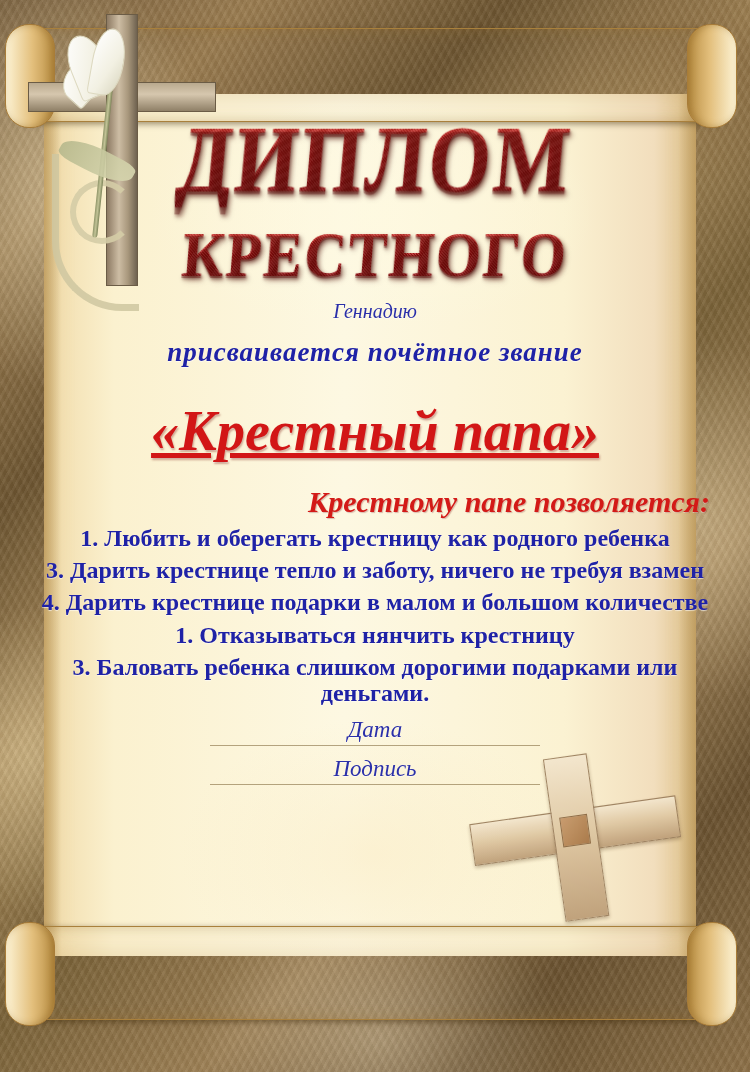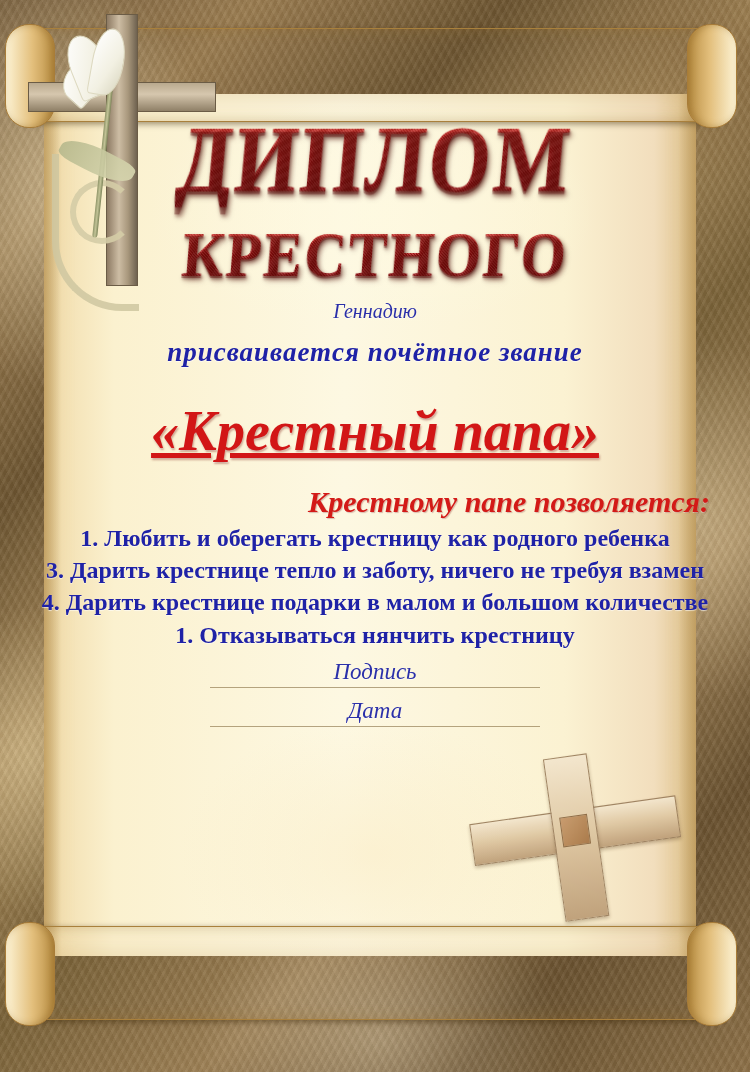--- a/index.html
+++ b/index.html
@@ -385,27 +385,28 @@
 
     <div class="section-head">Крестному папе позволяется:</div>
     <ul class="rule-list">
       <li>1. Любить и оберегать крестницу как родного ребенка</li>
       <li>3. Дарить крестнице тепло и заботу, ничего не требуя взамен</li>
       <li>4. Дарить крестнице подарки в малом и большом количестве</li>
     </ul>
 
     <ul class="rule-list">
       <li>1. Отказываться нянчить крестницу</li>
+      <li>3. Баловать ребенка слишком дорогими подарками или деньгами.</li>
     </ul>
 
     <div class="sign-block">
+      <div class="sign-row">
+        <span>Дата</span>
+        <span class="line"></span>
+      </div>
       <div class="sign-row">
         <span>Подпись</span>
         <span class="line"></span>
       </div>
-      <div class="sign-row">
-        <span>Дата</span>
-        <span class="line"></span>
-      </div>
     </div>
 
   </div>
 </div>
 
 </body></html>

